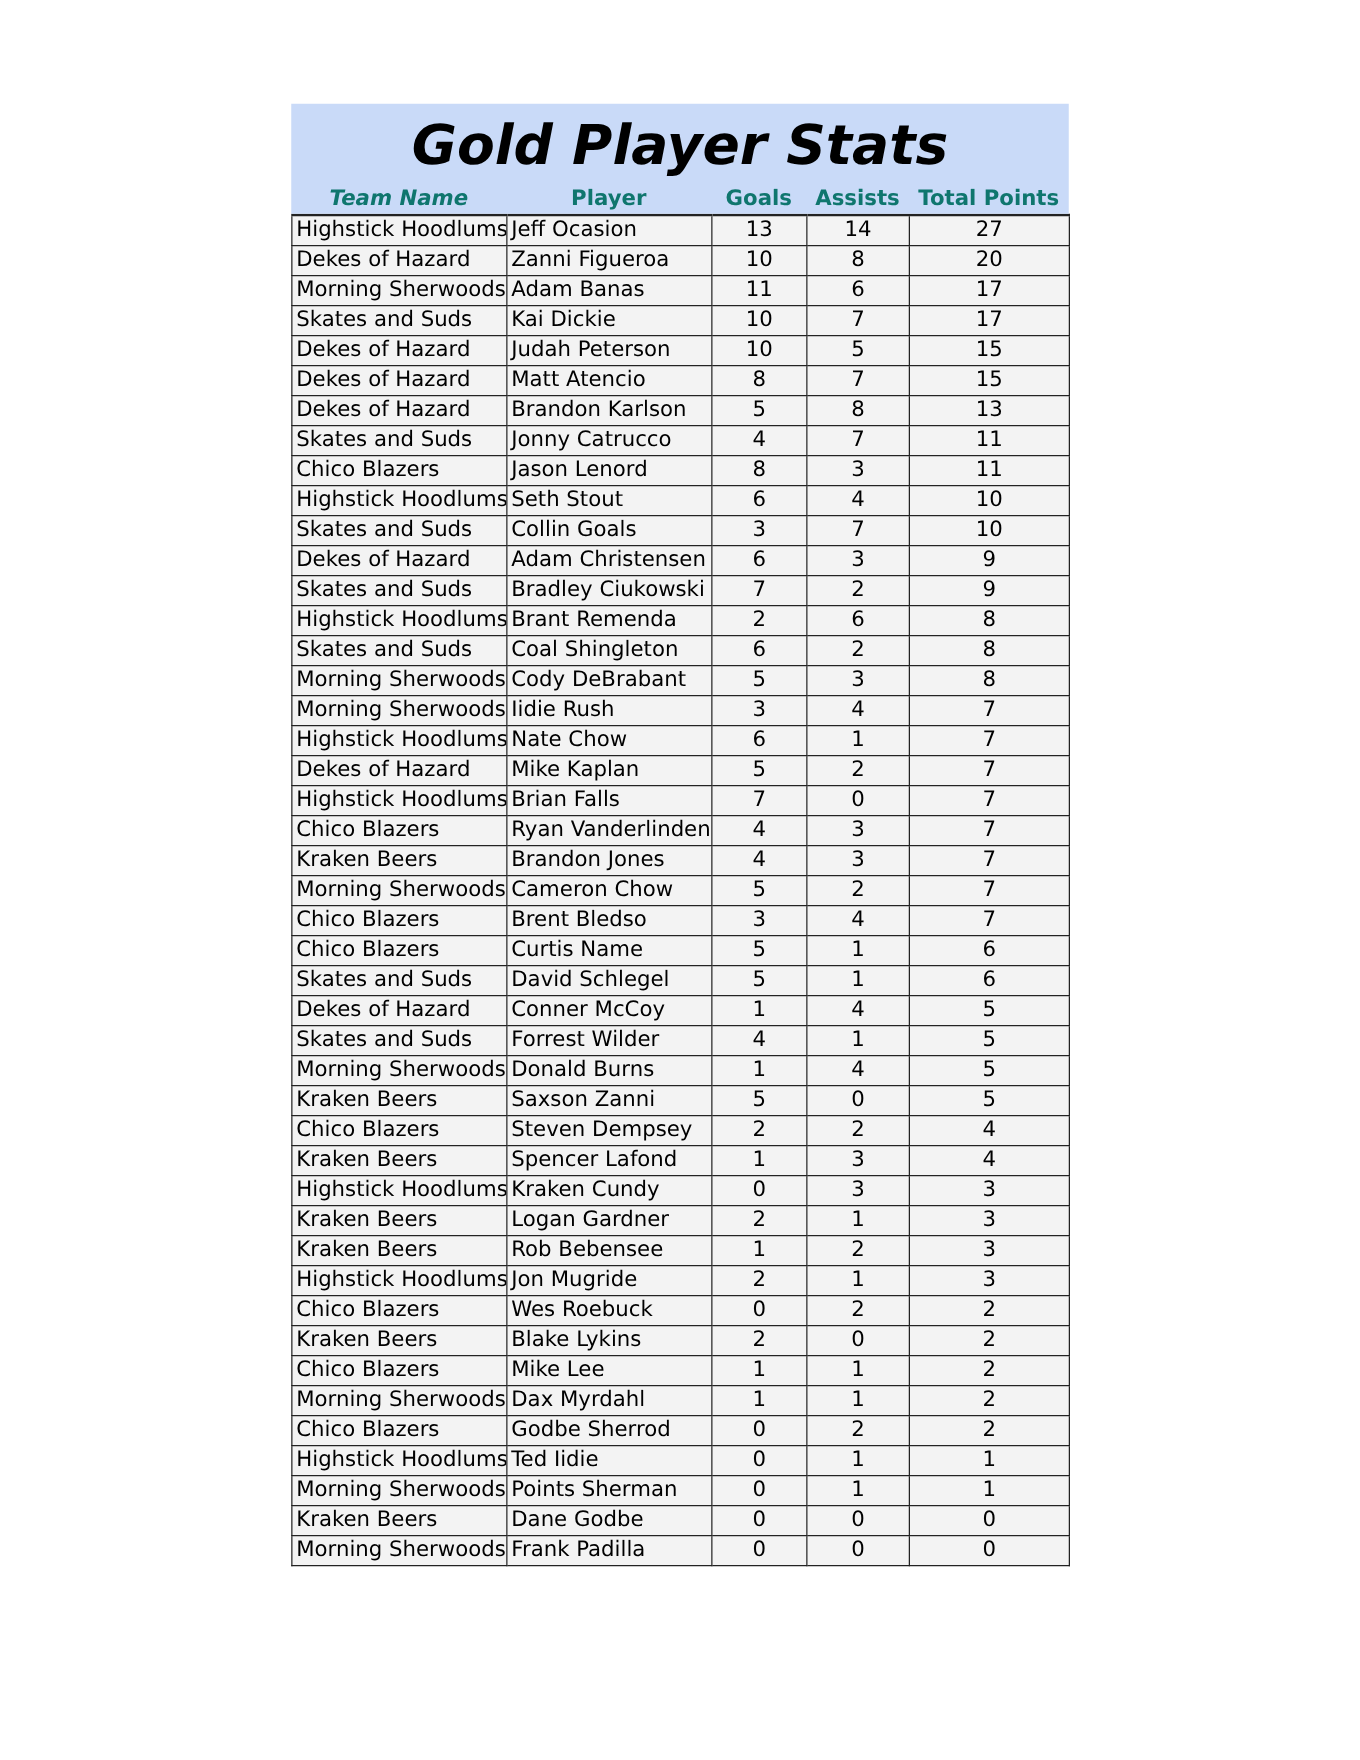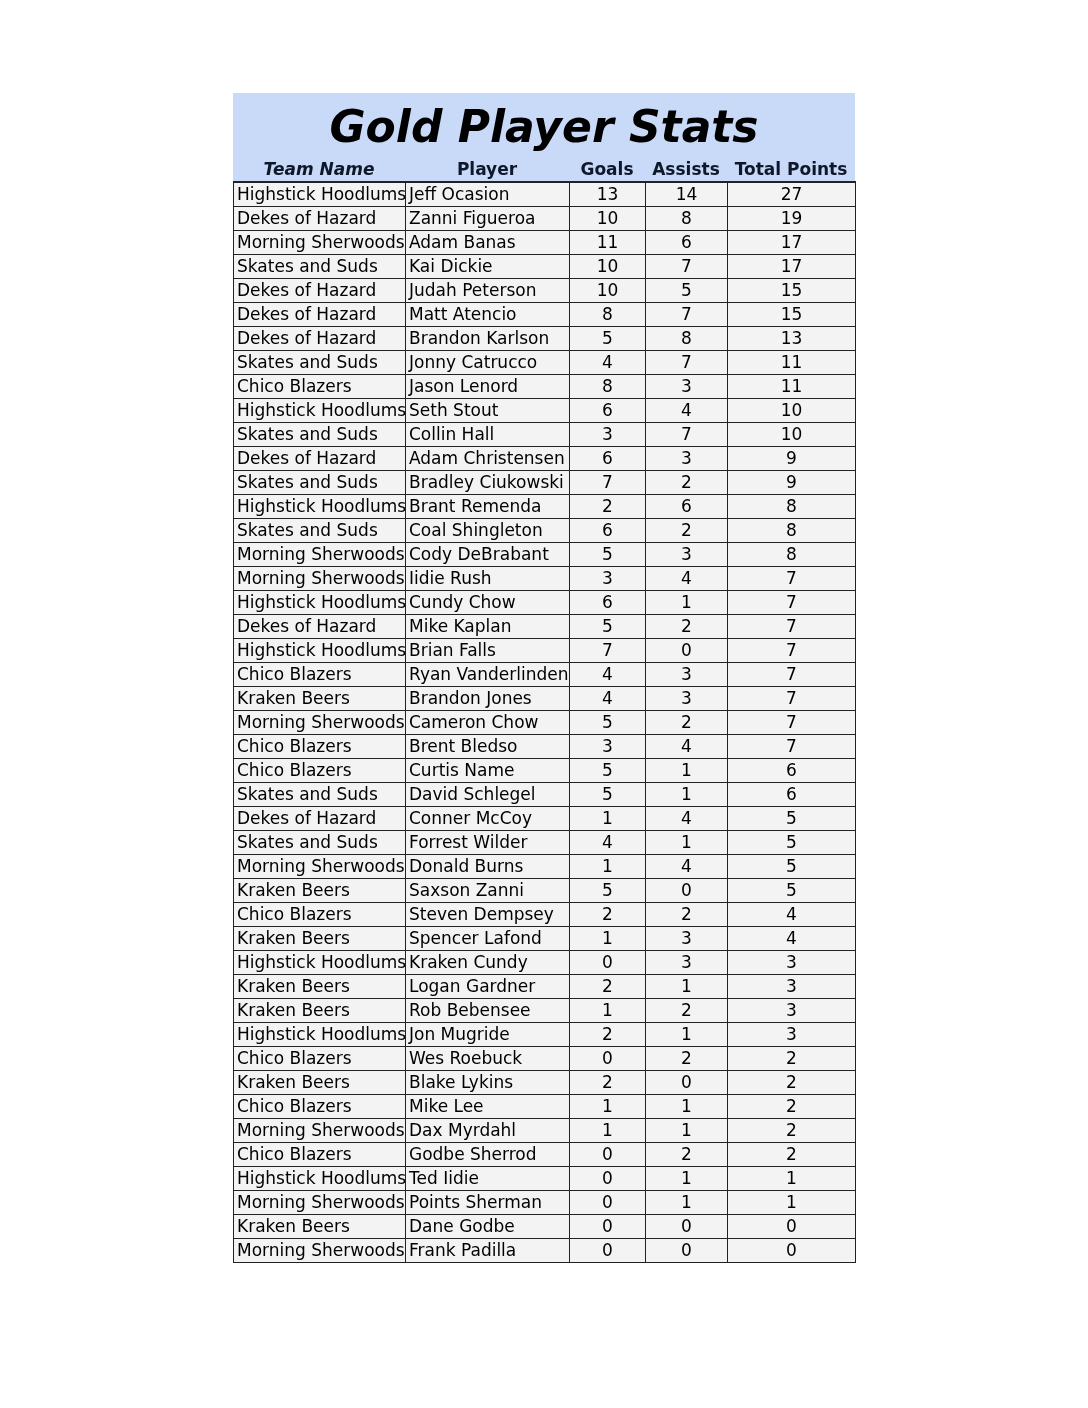--- a/index.html
+++ b/index.html
@@ -1,20 +1,20 @@
 <!DOCTYPE html>
 <html><head>
   <meta charset="utf-8">
   <style>
     html, body { margin: 0; padding: 0; background: #ffffff; }
     body { width: 1088px; height: 1408px; position: relative; font-family: "DejaVu Sans", "Liberation Sans", sans-serif; }
     .sheet {
       position: absolute;
       left: 233px;
-      top: 93px;
+      top: 83px;
       width: 622px;
     }
     .title-band {
       background: #c9daf8;
       height: 88px;
       position: relative;
     }
     .title {
       position: absolute;
       left: 0; right: 0; top: 6px;
@@ -30,21 +30,21 @@
       position: absolute;
       left: 0; right: 0; top: 64px;
       height: 24px;
       display: flex;
     }
     .header-row .hcell {
       font-size: 17px;
       font-weight: bold;
       text-align: center;
       line-height: 24px;
-      color: #0f172a;
+      color: #0f766e;
       white-space: nowrap;
     }
     .hcell.team { font-style: italic; }
     .c-team { width: 172px; }
     .c-player { width: 164px; }
     .c-goals { width: 76px; }
     .c-assists { width: 82px; }
     .c-total { width: 128px; }
 
     table.stats {
@@ -95,21 +95,21 @@
           <td class="txt">Jeff Ocasion</td>
           <td class="num">13</td>
           <td class="num">14</td>
           <td class="num">27</td>
         </tr>
         <tr>
           <td class="txt">Dekes of Hazard</td>
           <td class="txt">Zanni Figueroa</td>
           <td class="num">10</td>
           <td class="num">8</td>
-          <td class="num">19</td>
+          <td class="num">20</td>
         </tr>
         <tr>
           <td class="txt">Morning Sherwoods</td>
           <td class="txt">Adam Banas</td>
           <td class="num">11</td>
           <td class="num">6</td>
           <td class="num">17</td>
         </tr>
         <tr>
           <td class="txt">Skates and Suds</td>
@@ -155,21 +155,21 @@
         </tr>
         <tr>
           <td class="txt">Highstick Hoodlums</td>
           <td class="txt">Seth Stout</td>
           <td class="num">6</td>
           <td class="num">4</td>
           <td class="num">10</td>
         </tr>
         <tr>
           <td class="txt">Skates and Suds</td>
-          <td class="txt">Collin Hall</td>
+          <td class="txt">Collin Goals</td>
           <td class="num">3</td>
           <td class="num">7</td>
           <td class="num">10</td>
         </tr>
         <tr>
           <td class="txt">Dekes of Hazard</td>
           <td class="txt">Adam Christensen</td>
           <td class="num">6</td>
           <td class="num">3</td>
           <td class="num">9</td>
@@ -204,21 +204,21 @@
         </tr>
         <tr>
           <td class="txt">Morning Sherwoods</td>
           <td class="txt">Iidie Rush</td>
           <td class="num">3</td>
           <td class="num">4</td>
           <td class="num">7</td>
         </tr>
         <tr>
           <td class="txt">Highstick Hoodlums</td>
-          <td class="txt">Cundy Chow</td>
+          <td class="txt">Nate Chow</td>
           <td class="num">6</td>
           <td class="num">1</td>
           <td class="num">7</td>
         </tr>
         <tr>
           <td class="txt">Dekes of Hazard</td>
           <td class="txt">Mike Kaplan</td>
           <td class="num">5</td>
           <td class="num">2</td>
           <td class="num">7</td>

